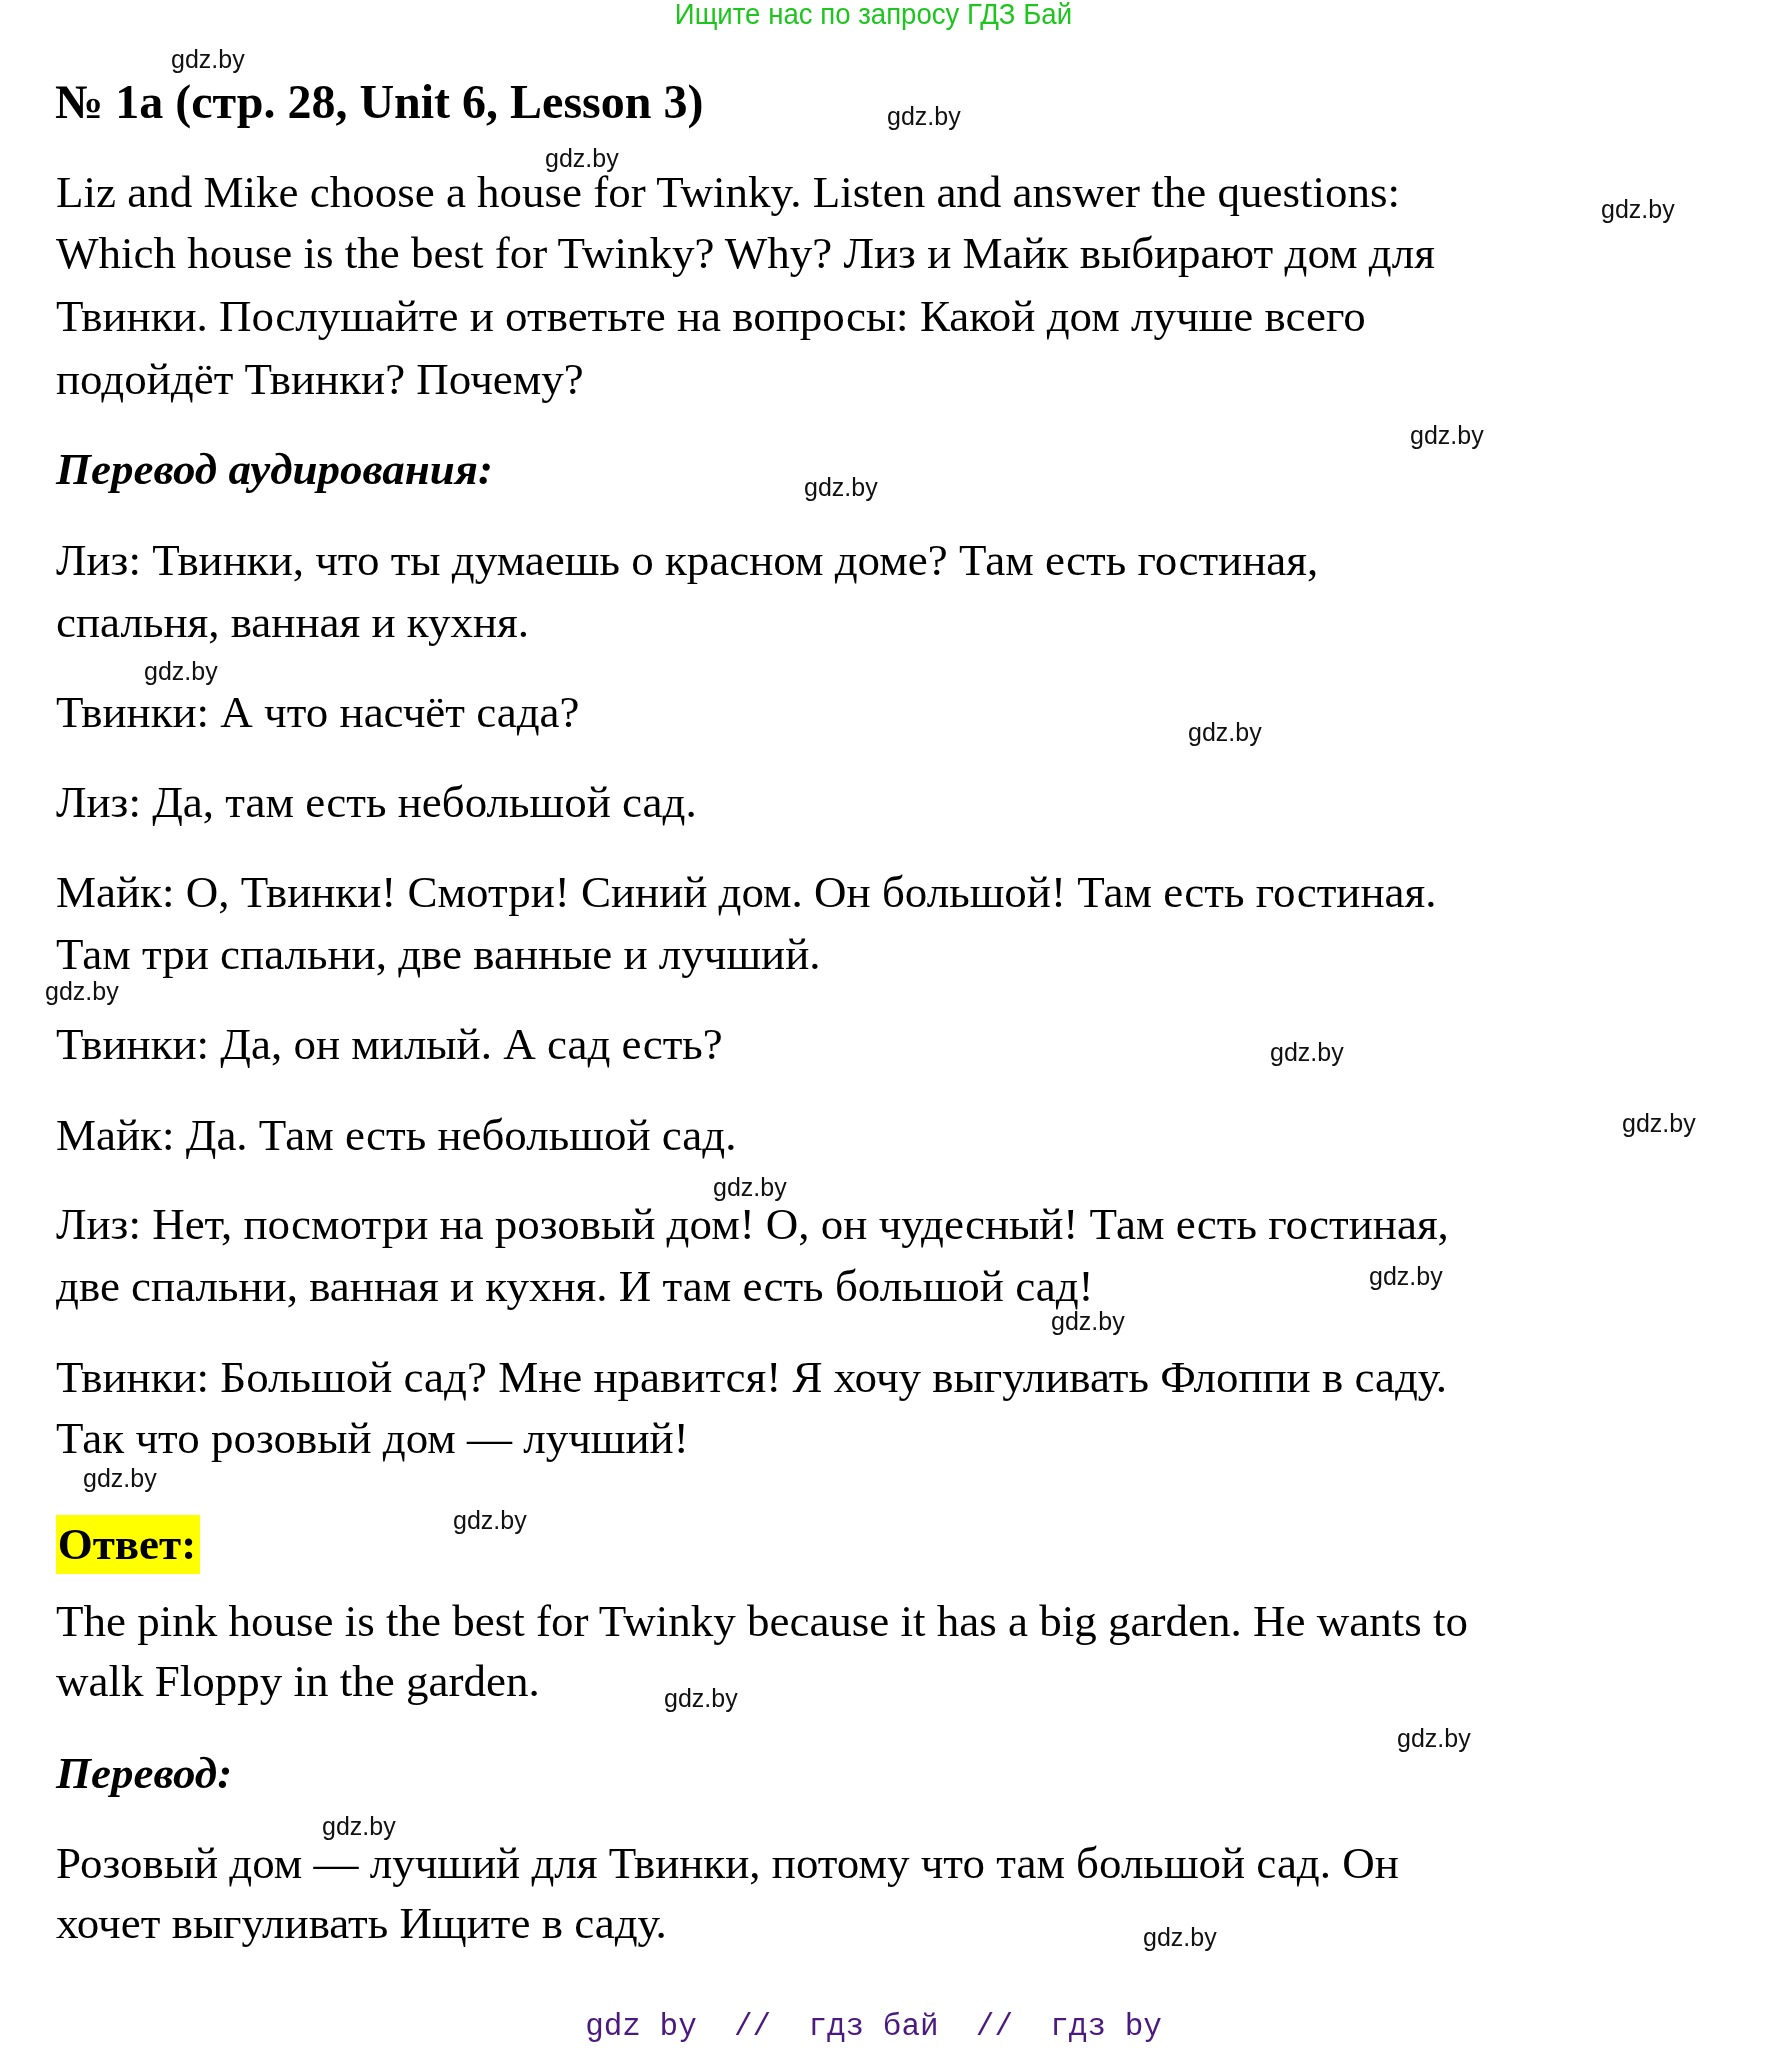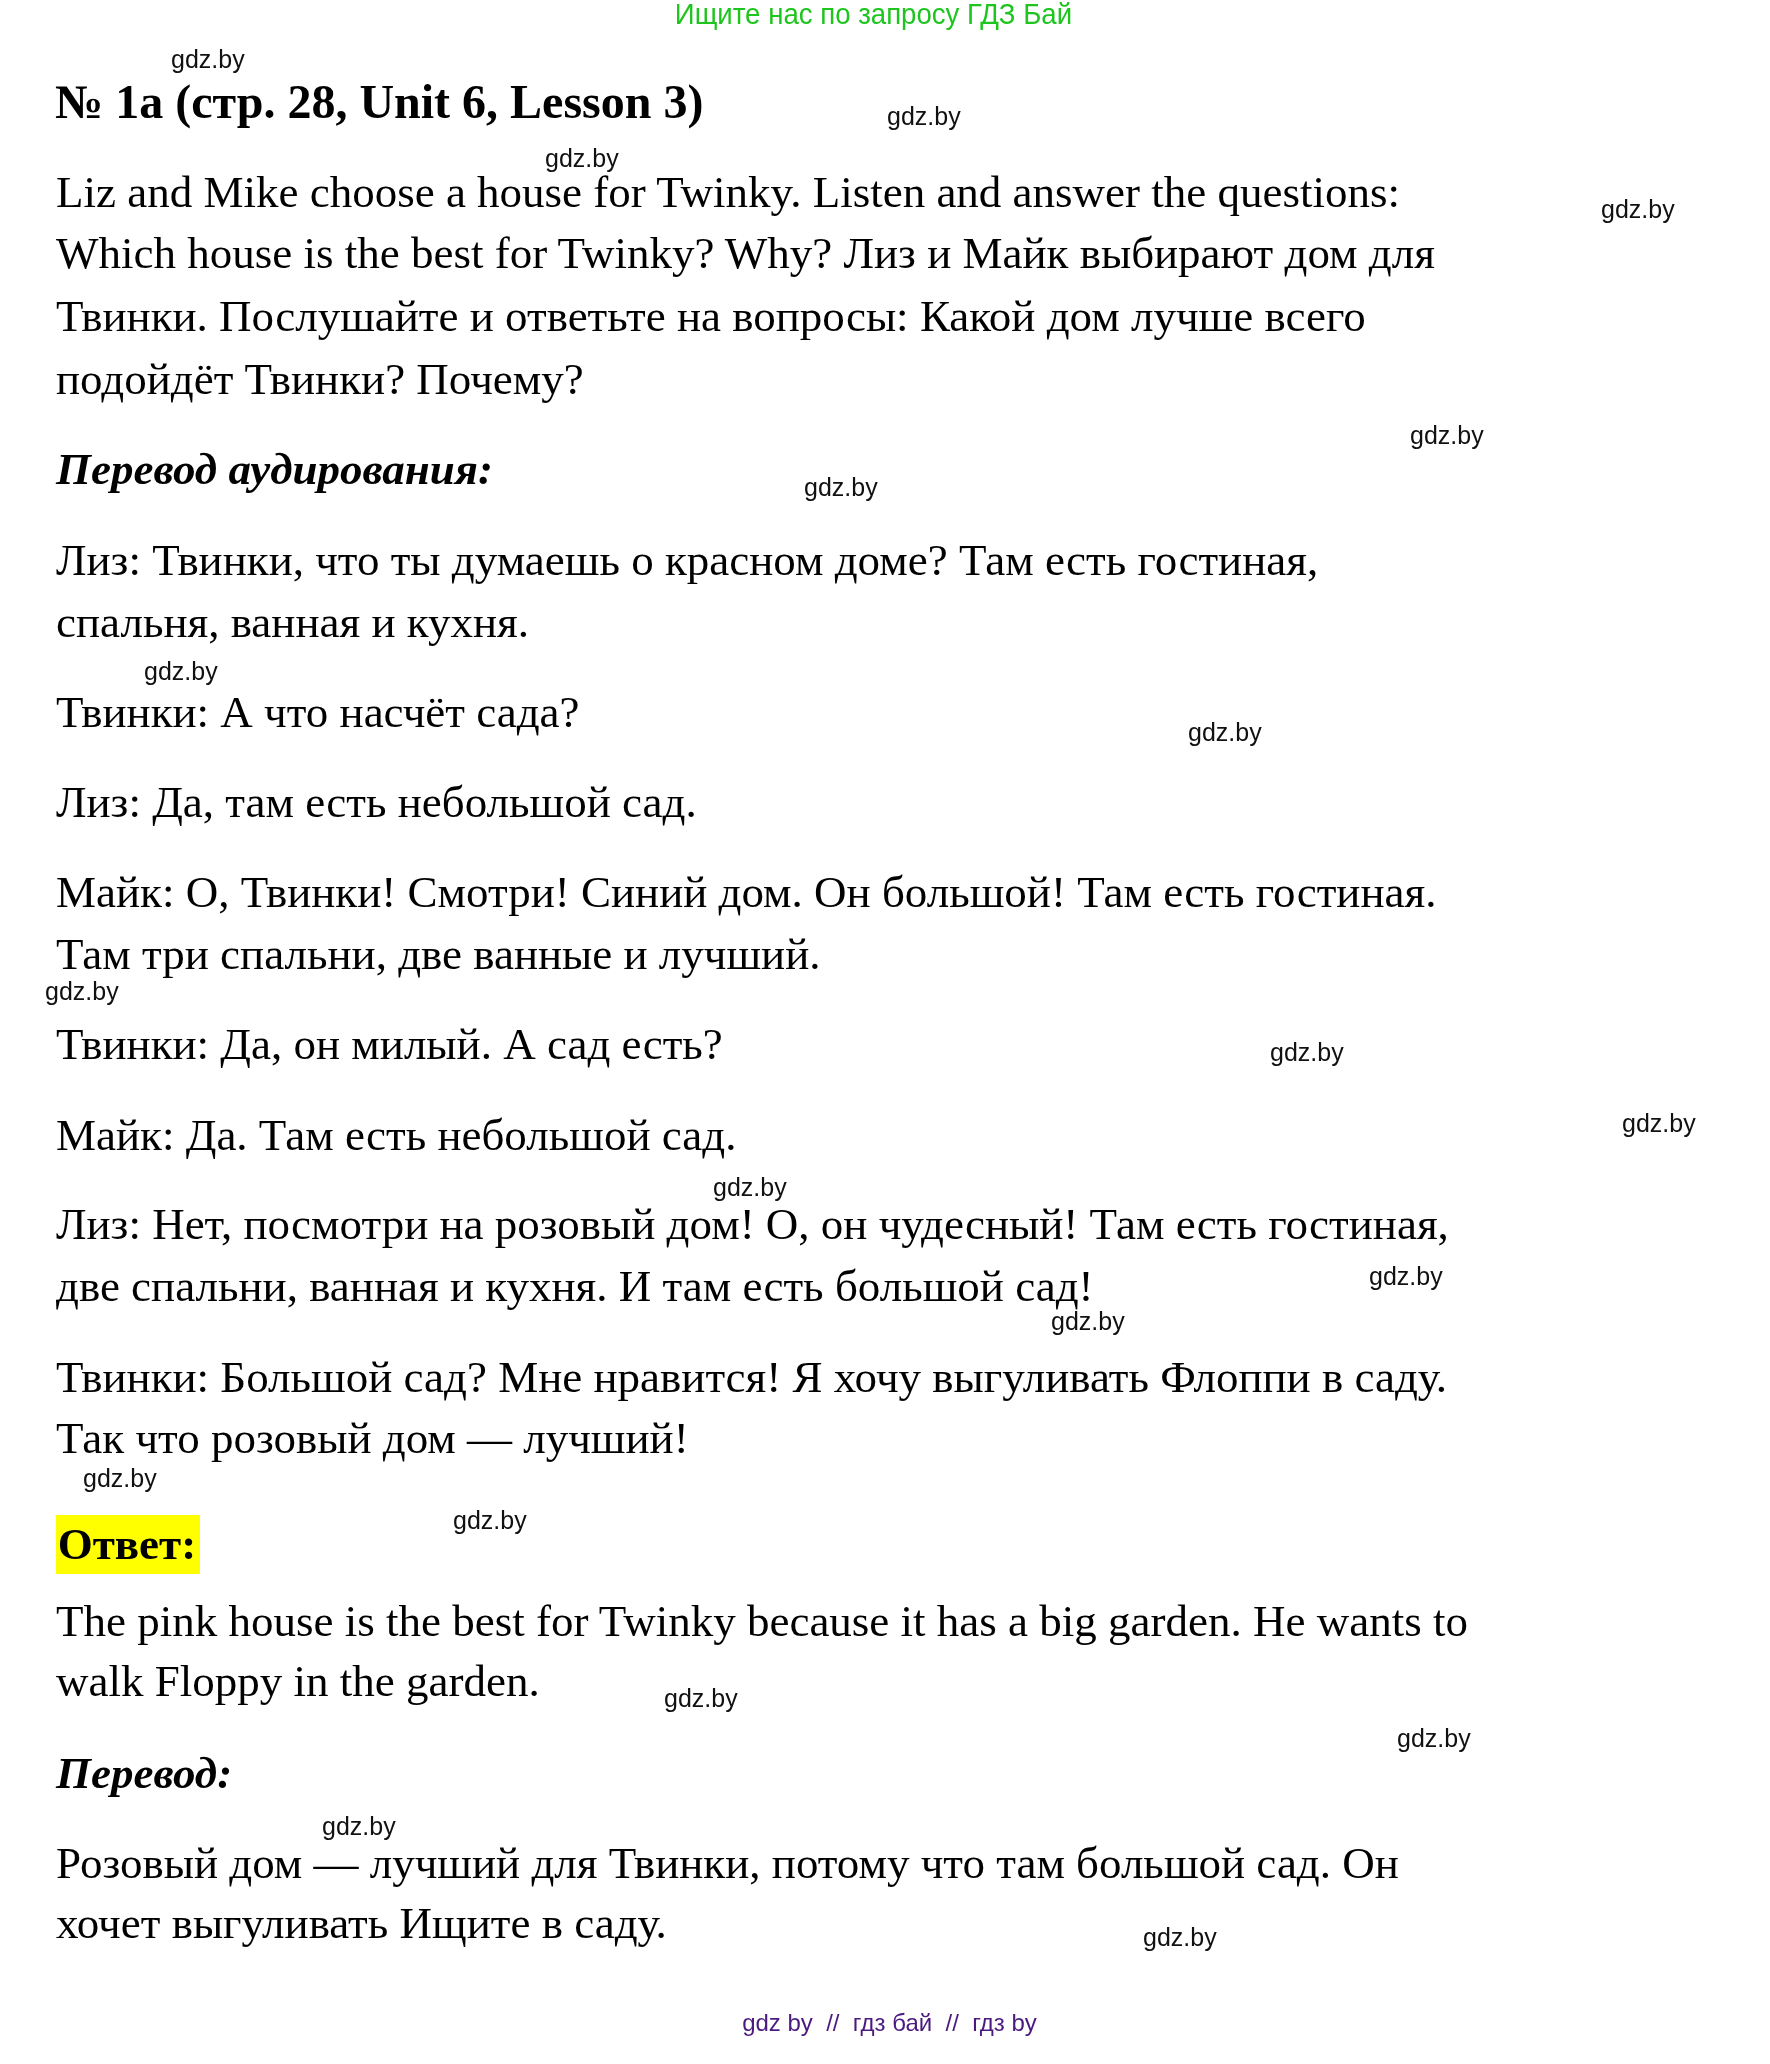--- a/index.html
+++ b/index.html
@@ -9,21 +9,21 @@
   .title { position:absolute; left:55px; top:74px; font-family:"Liberation Serif", serif; font-weight:bold;
     font-size:48px; color:#000; white-space:nowrap;text-align:right; }
   .line { position:absolute; left:56px; font-family:Liberation Serif, serif; font-size:45px; color:#000;
     white-space:nowrap; line-height:52px; }
   .heading { position:absolute; left:56px; font-family:"Liberation Serif", serif; font-weight:bold;
     font-size:45px; color:#000; white-space:nowrap; line-height:52px;font-style:italic; }
   .answer-label { position:absolute; left:56px; top:1515px; height:59px; padding:0 3.5px 0 1.7px; background:#ffff00;
     font-family:"Liberation Serif", serif; font-weight:bold; font-size:45px; line-height:59px; color:#000; }
   .wm { position:absolute; font-family:"Liberation Sans", sans-serif; font-size:25px; color:#111; white-space:nowrap; }
   .footer { position:absolute; top:2009px; left:0; width:1747px; text-align:center;
-    font-family:Liberation Sans, sans-serif; font-size:24px; color:#4b1a7f; white-space:pre;margin-left:16px; }
+    font-family:Liberation Mono, monospace; font-size:31px; color:#4b1a7f; white-space:pre; }
 </style>
 </head>
 <body>
 
 <div class="banner">Ищите нас по запросу ГДЗ Бай</div>
 
 <div class="title">№ 1a (стр. 28, Unit 6, Lesson 3)</div>
 
 <div class="line" style="top:166px">Liz and Mike choose a house for Twinky. Listen and answer the questions:</div>
 <div class="line" style="top:227px">Which house is the best for Twinky? Why? Лиз и Майк выбирают дом для</div>

